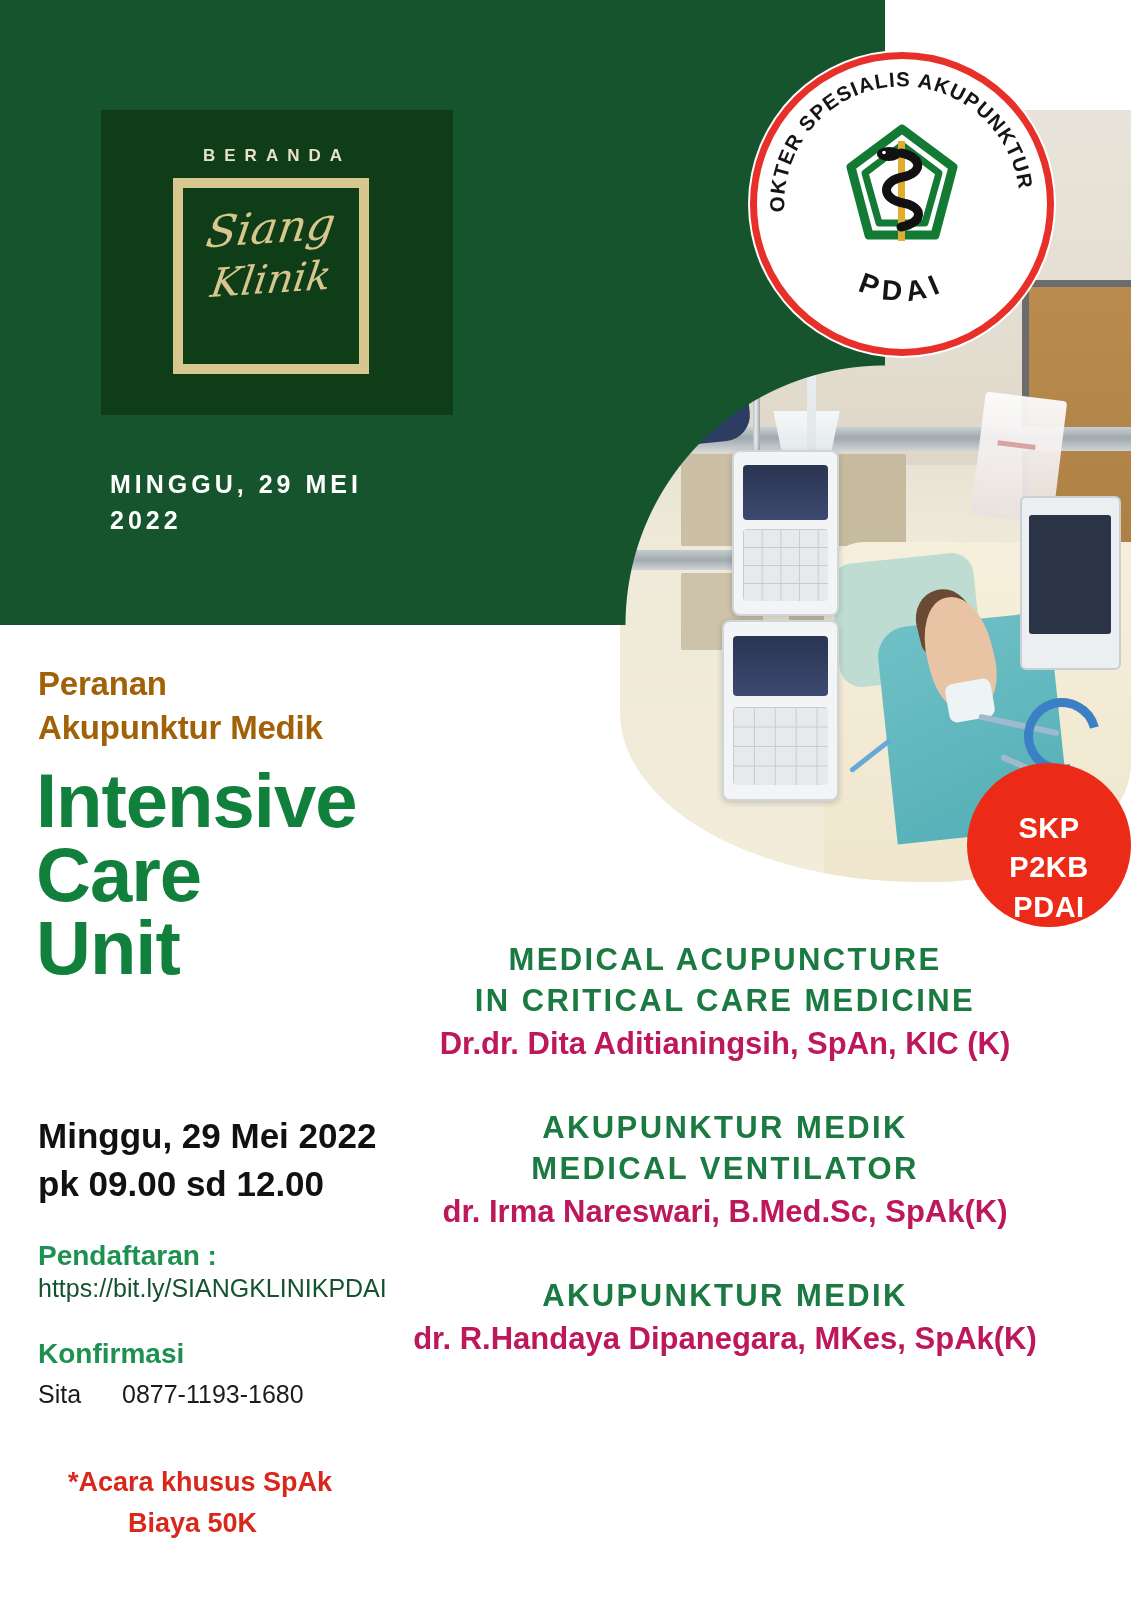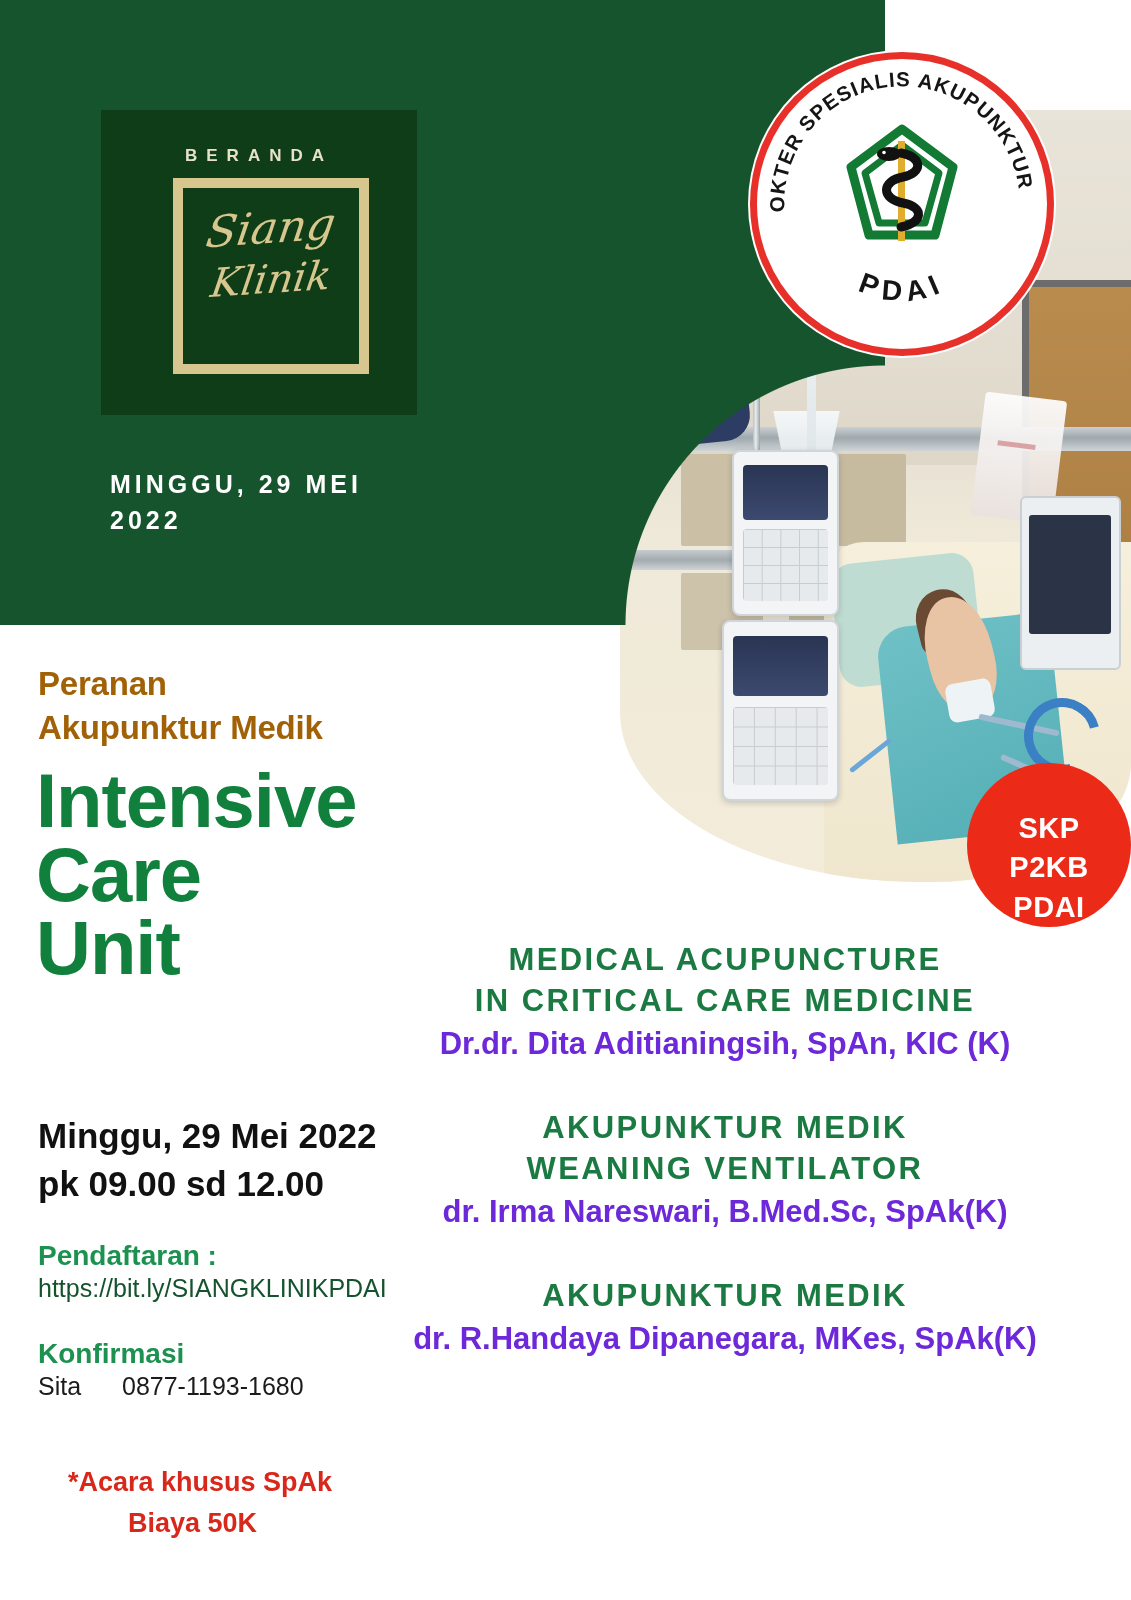--- a/index.html
+++ b/index.html
@@ -106,21 +106,21 @@
     background:#eef3f5;border-radius:8px;transform:rotate(-10deg);}
   .ph-tube{position:absolute;background:#9fb9cf;border-radius:4px;}
   .t1{left:70%;bottom:20%;width:16%;height:6px;transform:rotate(12deg);}
   .t2{left:74%;bottom:14%;width:14%;height:6px;transform:rotate(24deg);}
   .t3{left:44%;bottom:16%;width:10%;height:5px;transform:rotate(-38deg);background:#69a7d8;}
   .ph-hook{position:absolute;right:6%;bottom:14%;width:58px;height:58px;
     border:9px solid #3b7fc4;border-radius:50%;border-right-color:transparent;transform:rotate(30deg);}
 
   
   .brand{
-    position:absolute;left:101px;top:110px;width:316px;height:305px;
+    position:absolute;left:101px;top:110px;width:352px;height:305px;
     background:#0f3d18;z-index:3;
   }
   .brand-top{
     position:absolute;left:0;right:0;top:36px;text-align:center;
     color:#e8e2c9;font-size:17px;letter-spacing:9px;font-weight:600;
   }
   .brand-box{
     position:absolute;left:72px;top:68px;width:176px;height:176px;
     border:10px solid #d7c68d;
   }
@@ -175,37 +175,37 @@
   }
   .reg{
     position:absolute;left:38px;top:1240px;width:490px;z-index:4;
   }
   .reg .lbl{color:#1c9150;font-size:28px;font-weight:700;}
   .reg .url{color:#14532d;font-size:25px;font-weight:400;margin-top:2px;}
   .conf{
     position:absolute;left:38px;top:1338px;width:470px;z-index:4;
   }
   .conf .lbl{color:#1c9150;font-size:28px;font-weight:700;}
-  .conf .val{color:#1b1b1b;font-size:25px;font-weight:400;margin-top:2px;}
+  .conf .val{color:#1b1b1b;font-size:25px;font-weight:400;margin-top:10px;}
   .conf .val .nm{display:inline-block;min-width:84px;}
   .note{
     position:absolute;left:40px;top:1462px;width:470px;z-index:4;
     color:#d8281b;font-size:27px;font-weight:700;line-height:1.5;margin-left:28px;
   }
   .note .l2{display:block;margin-left:60px;}
 
   
   .sessions{
     position:absolute;right:56px;top:940px;width:700px;z-index:4;text-align:center;
   }
   .s-topic{
     color:#1b7a41;font-size:31px;font-weight:700;letter-spacing:2.4px;line-height:1.32;
   }
   .s-speaker{
-    color:#6d28d9;font-size:31px;font-weight:700;line-height:1.3;margin-top:2px;
+    color:#be185d;font-size:31px;font-weight:700;line-height:1.3;margin-top:2px;
   }
   .s-block{margin-bottom:44px;}
   .s-block:last-child{margin-bottom:0;}
 </style>
 </head>
 <body>
 
 <div class="poster">
 
   <div class="photo-wrap">
@@ -337,21 +337,21 @@
       <div class="s-topic">
         <div>MEDICAL ACUPUNCTURE</div>
         <div>IN CRITICAL CARE MEDICINE</div>
       </div>
       <div class="s-speaker">Dr.dr. Dita Aditianingsih, SpAn, KIC (K)</div>
     </div>
 
     <div class="s-block">
       <div class="s-topic">
         <div>AKUPUNKTUR MEDIK</div>
-        <div>WEANING VENTILATOR</div>
+        <div>MEDICAL VENTILATOR</div>
       </div>
       <div class="s-speaker">dr. Irma Nareswari, B.Med.Sc, SpAk(K)</div>
     </div>
 
     <div class="s-block">
       <div class="s-topic">
         <div>AKUPUNKTUR MEDIK</div>
       </div>
       <div class="s-speaker">dr. R.Handaya Dipanegara, MKes, SpAk(K)</div>
     </div>

